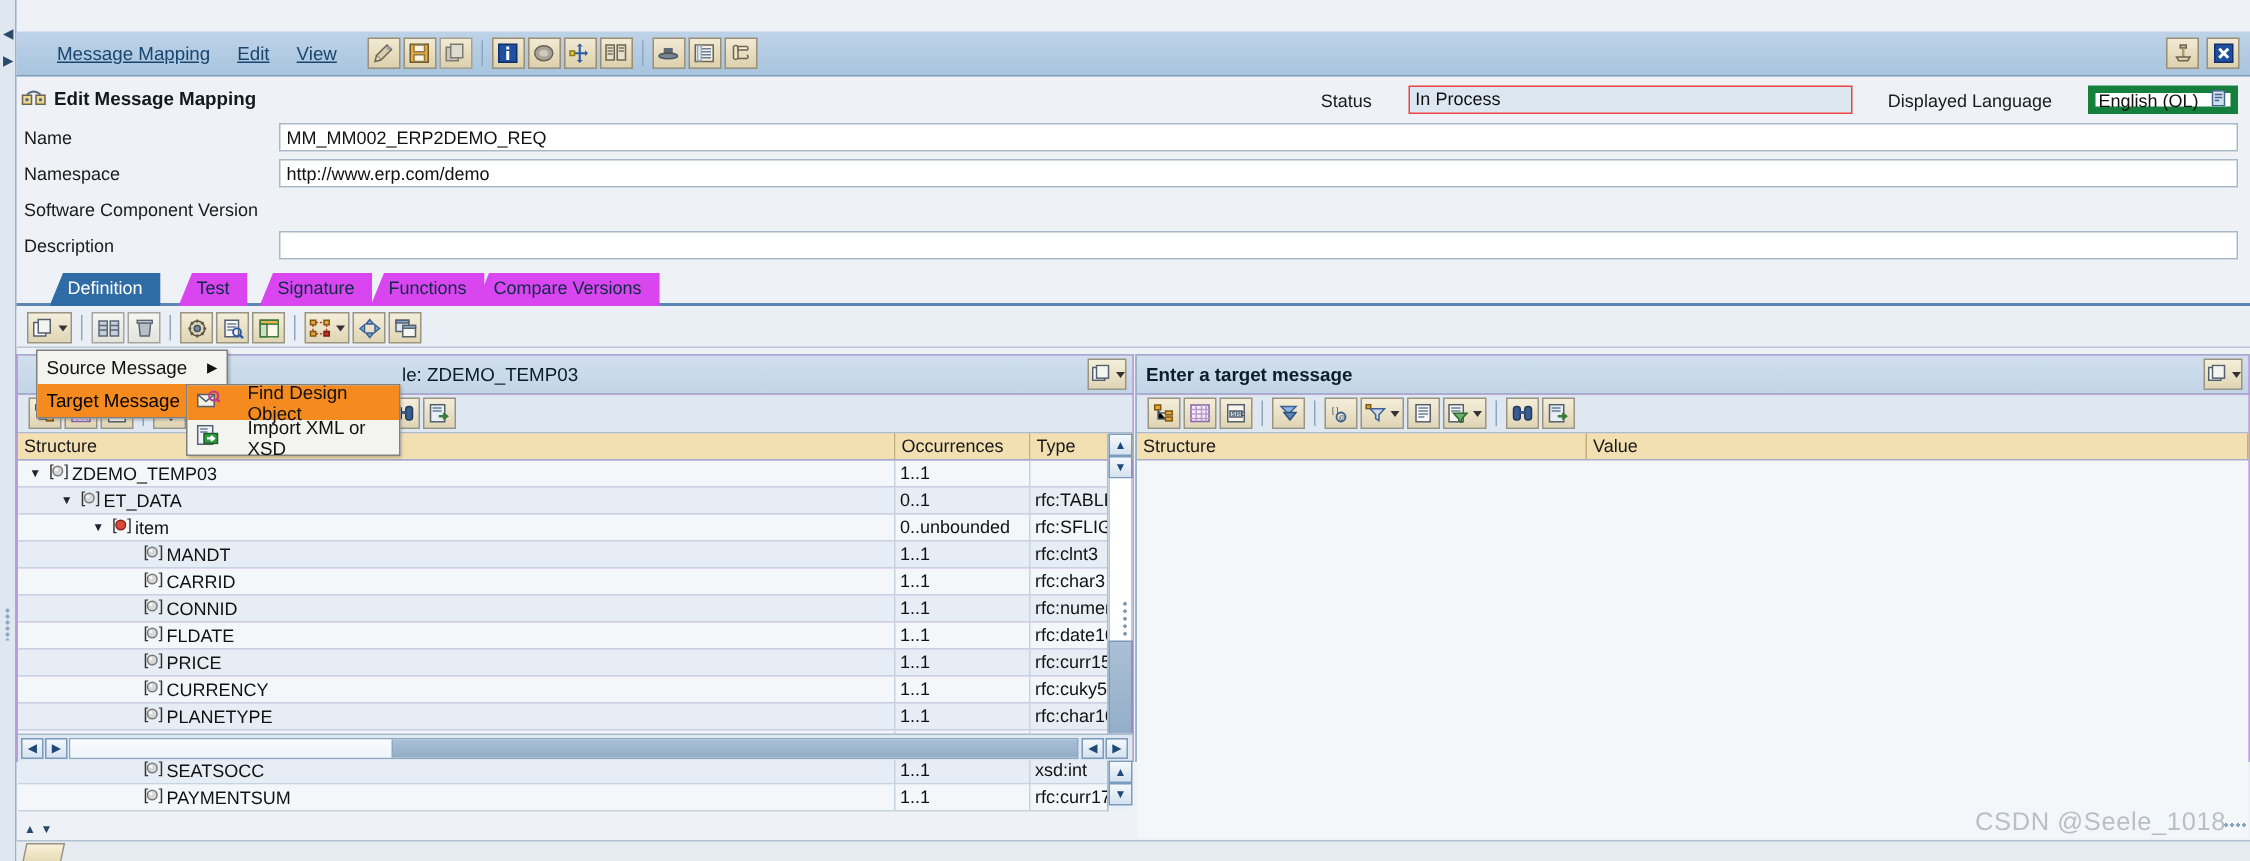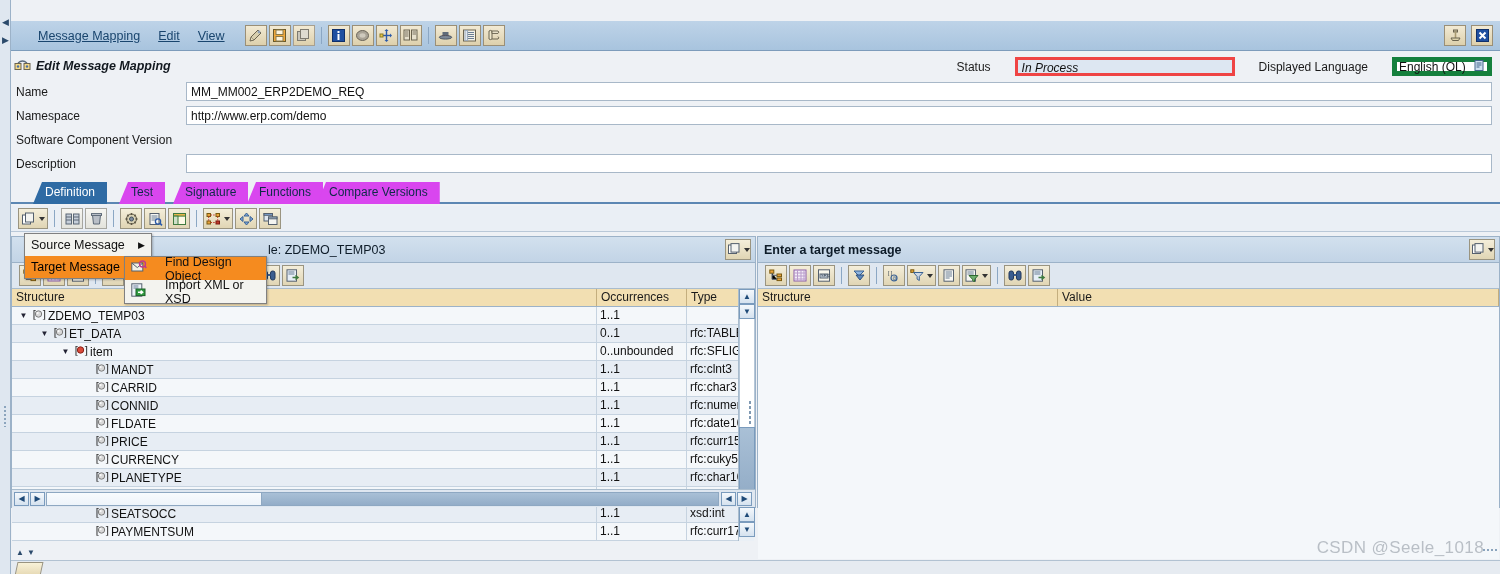--- a/index.html
+++ b/index.html
@@ -54,21 +54,21 @@
   }
   .tbtn.flat { border-color: #a8a090; }
   .tbtn svg { display: block; }
 
   .win-btns { position: absolute; right: 6px; top: 4px; display: flex; gap: 3px; }
 
   
   .page-title {
     position: absolute; left: 14px; top: 57px;
     display: flex; align-items: center; gap: 5px;
-    font-weight: bold; font-size: 12.5px; color: #12181f; font-style: italic;
+    font-weight: bold; font-size: 12.5px; color: #12181f;
   }
 
   
   .form-area { position: absolute; left: 11px; top: 80px; width: 1489px; }
   .frow { display: flex; align-items: center; height: 23px; margin-bottom: 1px; }
   .flabel { width: 175px; padding-left: 5px; font-size: 12px; color: #1a1a1a; }
   .finput {
     flex: 1; height: 19px; margin-right: 8px;
     background: #ffffff; border: 1px solid #a8b8c8;
     font-size: 12px; padding: 1px 4px; line-height: 17px;
@@ -77,22 +77,22 @@
   .blurred {
     display: inline-block; vertical-align: middle;
     width: 58px; height: 11px; margin-left: 1px;
     background: repeating-linear-gradient(90deg,#b9b9b9 0 4px,#e6e6e6 4px 7px,#cfcfcf 7px 11px);
     filter: blur(1.2px); opacity: .85;
   }
 
   .status-wrap { position: absolute; right: 8px; top: 57px; display: flex; align-items: center; gap: 24px; }
   .status-label { font-size: 12px; color: #1a1a1a; }
   .status-field {
-    width: 220px; height: 19px; background: #dde7f2;
-    border: 3px solid #ef4444; font-size: 12px; padding: 1px 4px; color: #111; font-style: italic;
+    width: 296px; height: 19px; background: #dde7f2;
+    border: 1px solid #ef4444; font-size: 12px; padding: 1px 4px; color: #111;
   }
   .lang-field {
     width: 100px; height: 19px; background: #ffffff;
     border: 5px solid #15803d; font-size: 12px; padding: 1px 2px; color: #111;
     display: flex; align-items: center; justify-content: space-between;
   }
 
   
   .tabstrip {
     position: absolute; left: 11px; top: 182px; width: 1489px; height: 22px;

